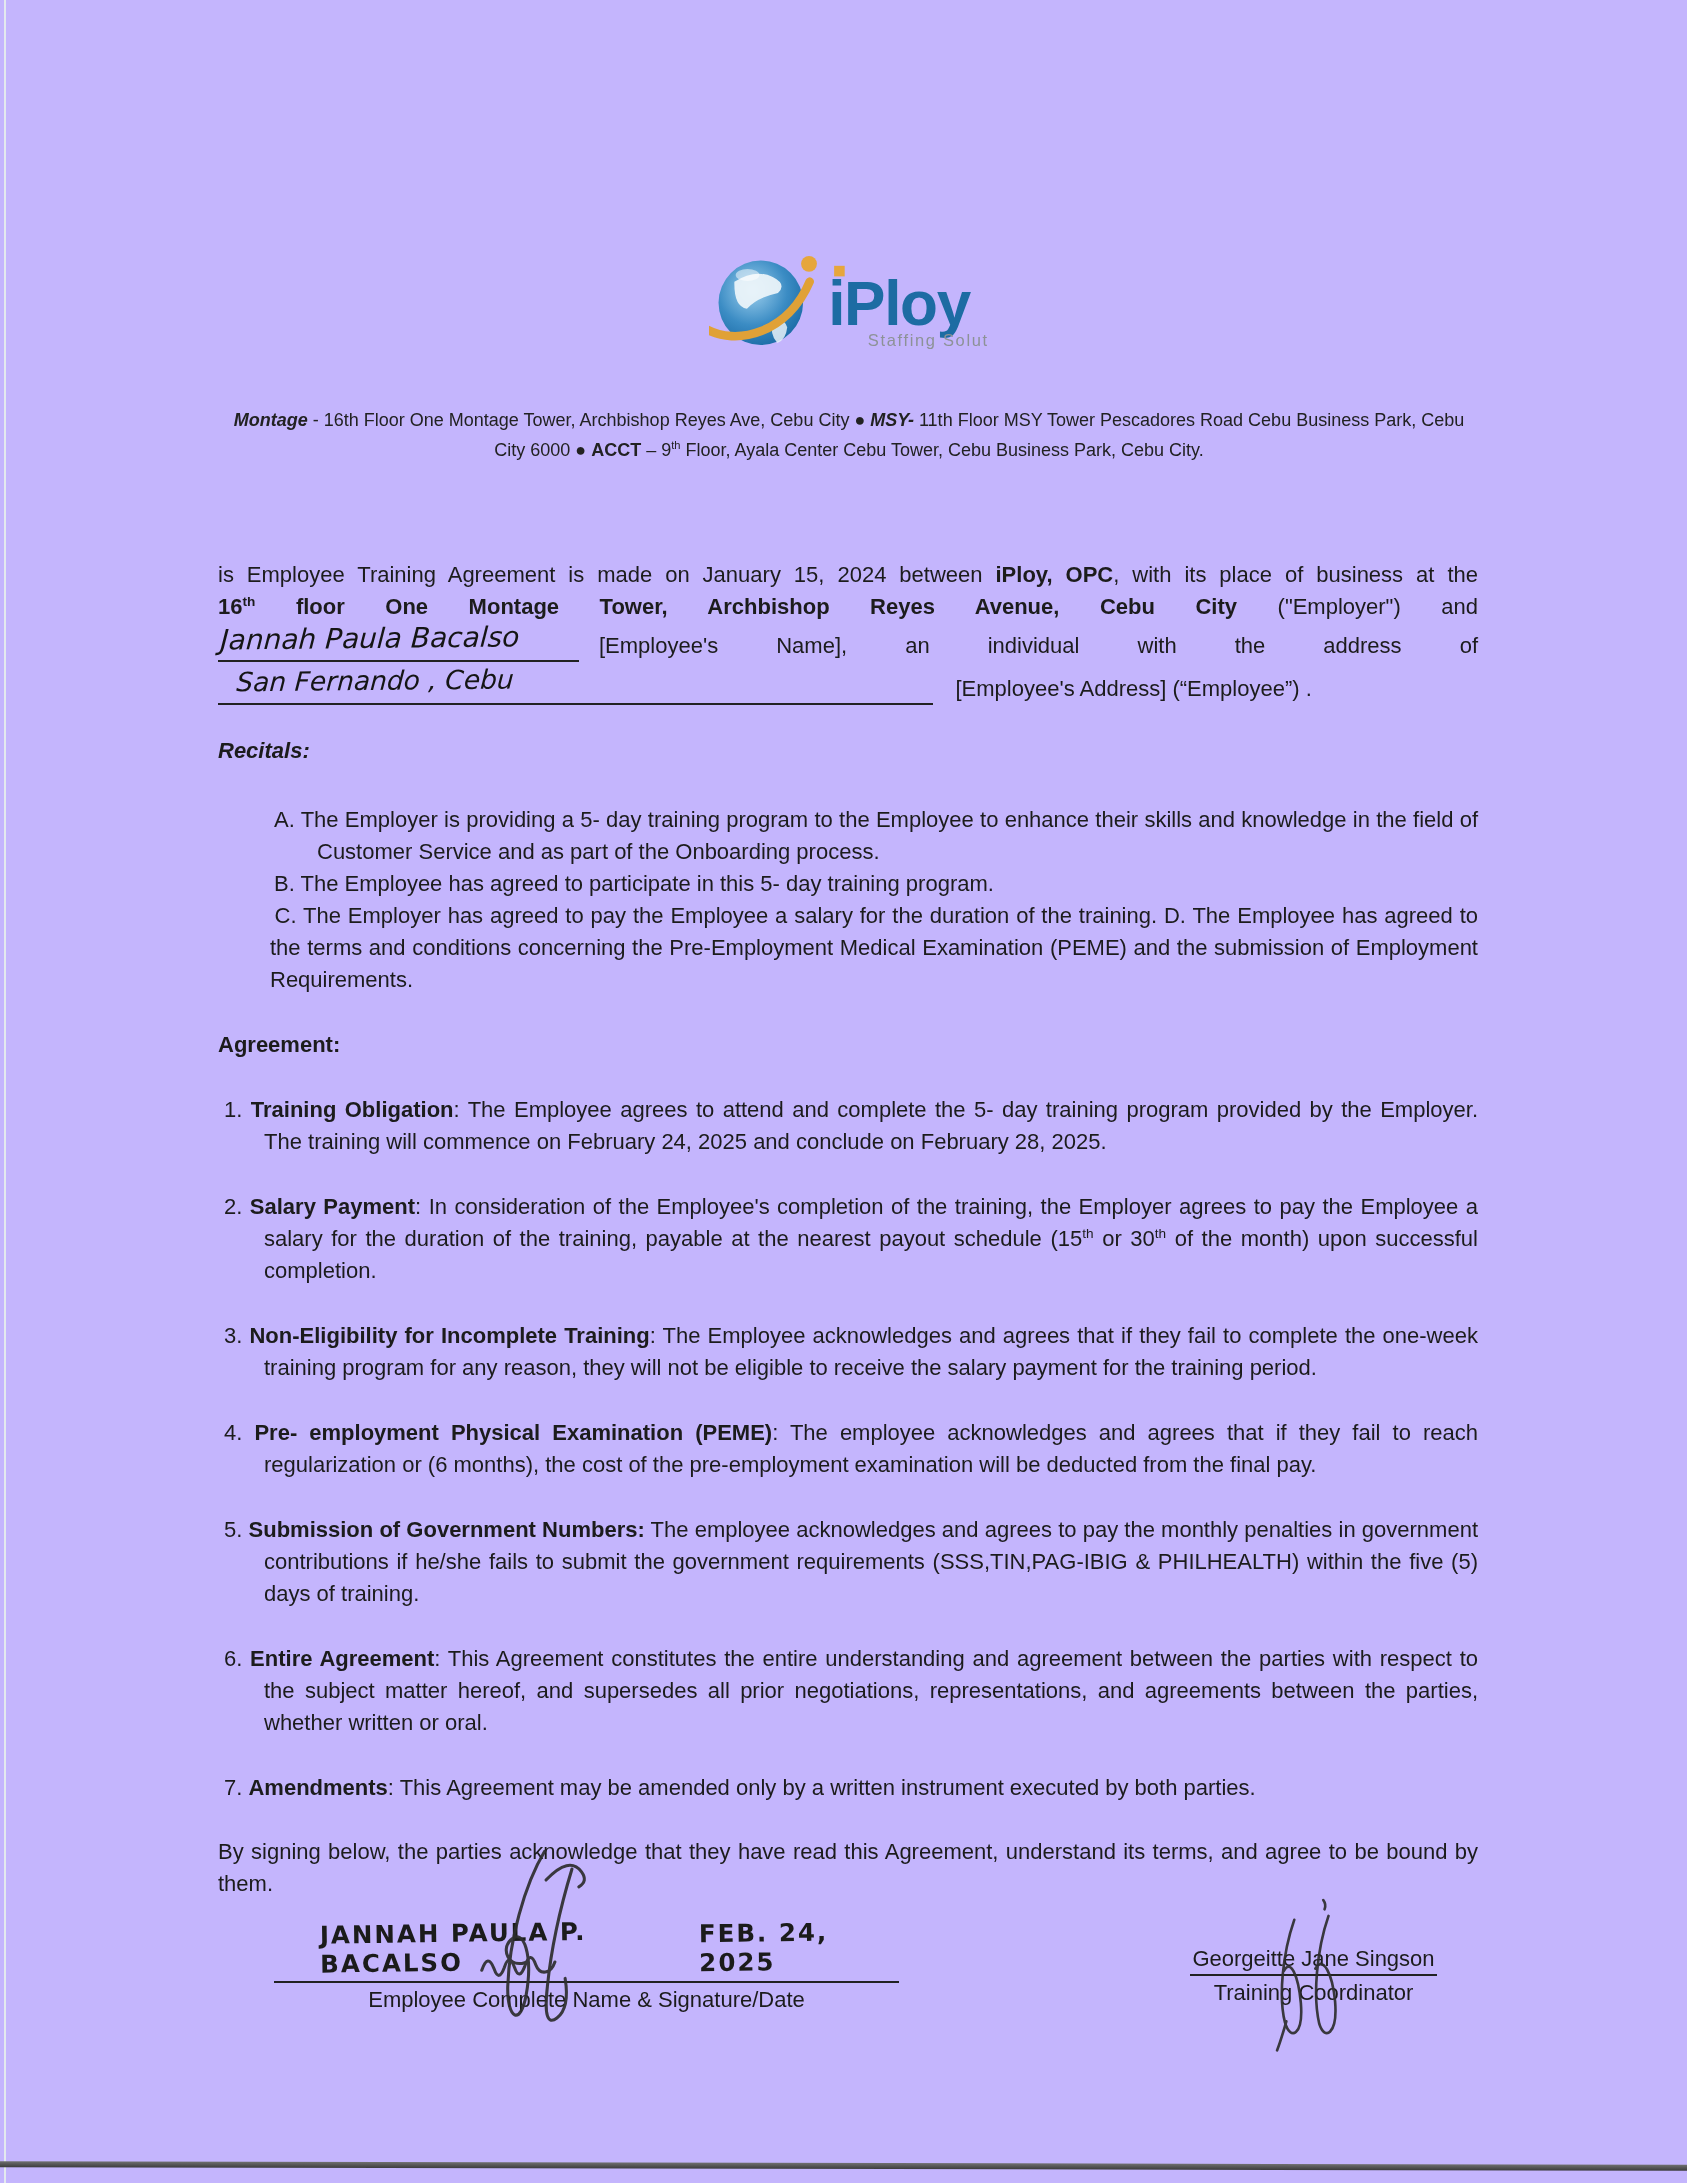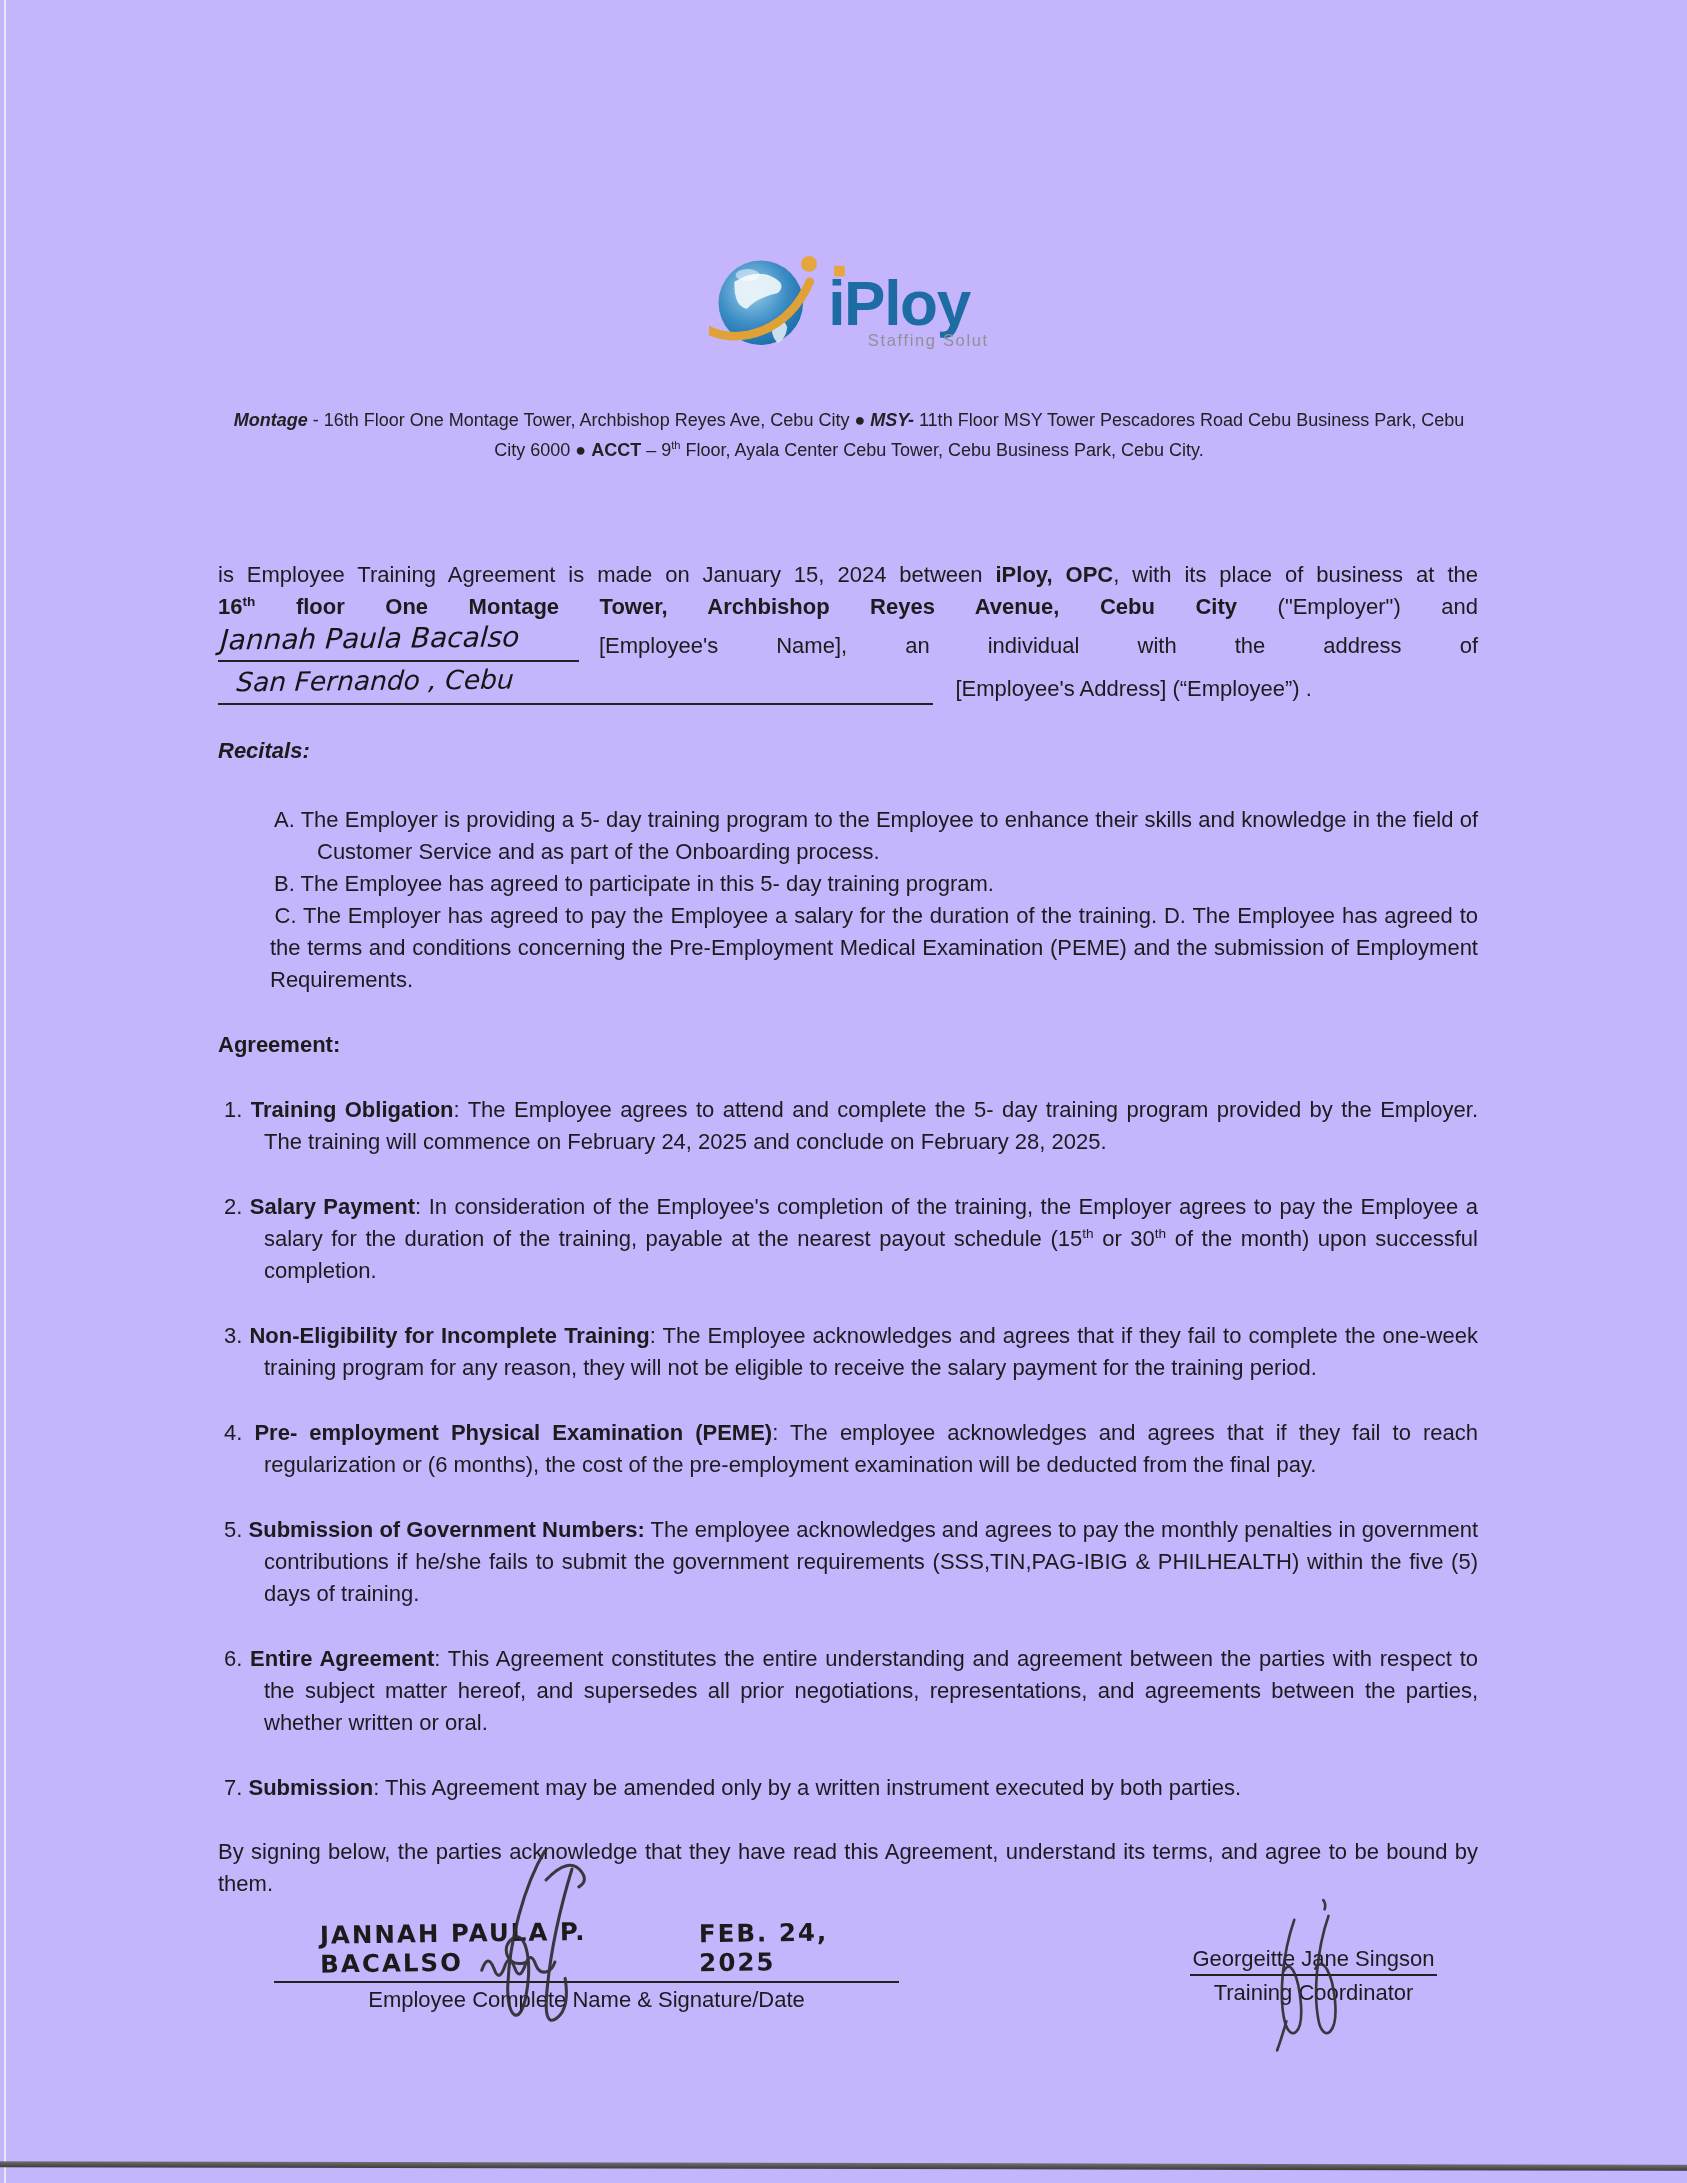--- a/index.html
+++ b/index.html
@@ -114,21 +114,21 @@
     <div class="item"><span>2.</span> <span class="bold">Salary Payment</span><span>: In consideration of the Employee's completion of the training, the Employer agrees to pay the Employee a salary for the duration of the training, payable at the nearest payout schedule (15</span><sup>th</sup><span> or 30</span><sup>th</sup><span> of the month) upon successful completion.</span></div>
 
     <div class="item"><span>3.</span> <span class="bold">Non-Eligibility for Incomplete Training</span><span>: The Employee acknowledges and agrees that if they fail to complete the one-week training program for any reason, they will not be eligible to receive the salary payment for the training period.</span></div>
 
     <div class="item"><span>4.</span> <span class="bold">Pre- employment Physical Examination (PEME)</span><span>: The employee acknowledges and agrees that if they fail to reach regularization or (6 months), the cost of the pre-employment examination will be deducted from the final pay.</span></div>
 
     <div class="item"><span>5.</span> <span class="bold">Submission of Government Numbers:</span><span> The employee acknowledges and agrees to pay the monthly penalties in government contributions if he/she fails to submit the government requirements (SSS,TIN,PAG-IBIG &amp; PHILHEALTH) within the five (5) days of training.</span></div>
 
     <div class="item"><span>6.</span> <span class="bold">Entire Agreement</span><span>: This Agreement constitutes the entire understanding and agreement between the parties with respect to the subject matter hereof, and supersedes all prior negotiations, representations, and agreements between the parties, whether written or oral.</span></div>
 
-    <div class="item"><span>7.</span> <span class="bold">Submission</span><span>: This Agreement may be amended only by a written instrument executed by both parties.</span></div>
+    <div class="item"><span>7.</span> <span class="bold">Amendments</span><span>: This Agreement may be amended only by a written instrument executed by both parties.</span></div>
 
     <div class="closing">By signing below, the parties acknowledge that they have read this Agreement, understand its terms, and agree to be bound by them.</div>
   </div>
 
   <div class="sig-emp">
     <div class="sig-emp-line">
       <span class="hand-caps">JANNAH PAULA P. BACALSO</span>
       <span class="hand-caps">FEB. 24, 2025</span>
     </div>
     <div class="sig-emp-label">Employee Complete Name &amp; Signature/Date</div>

